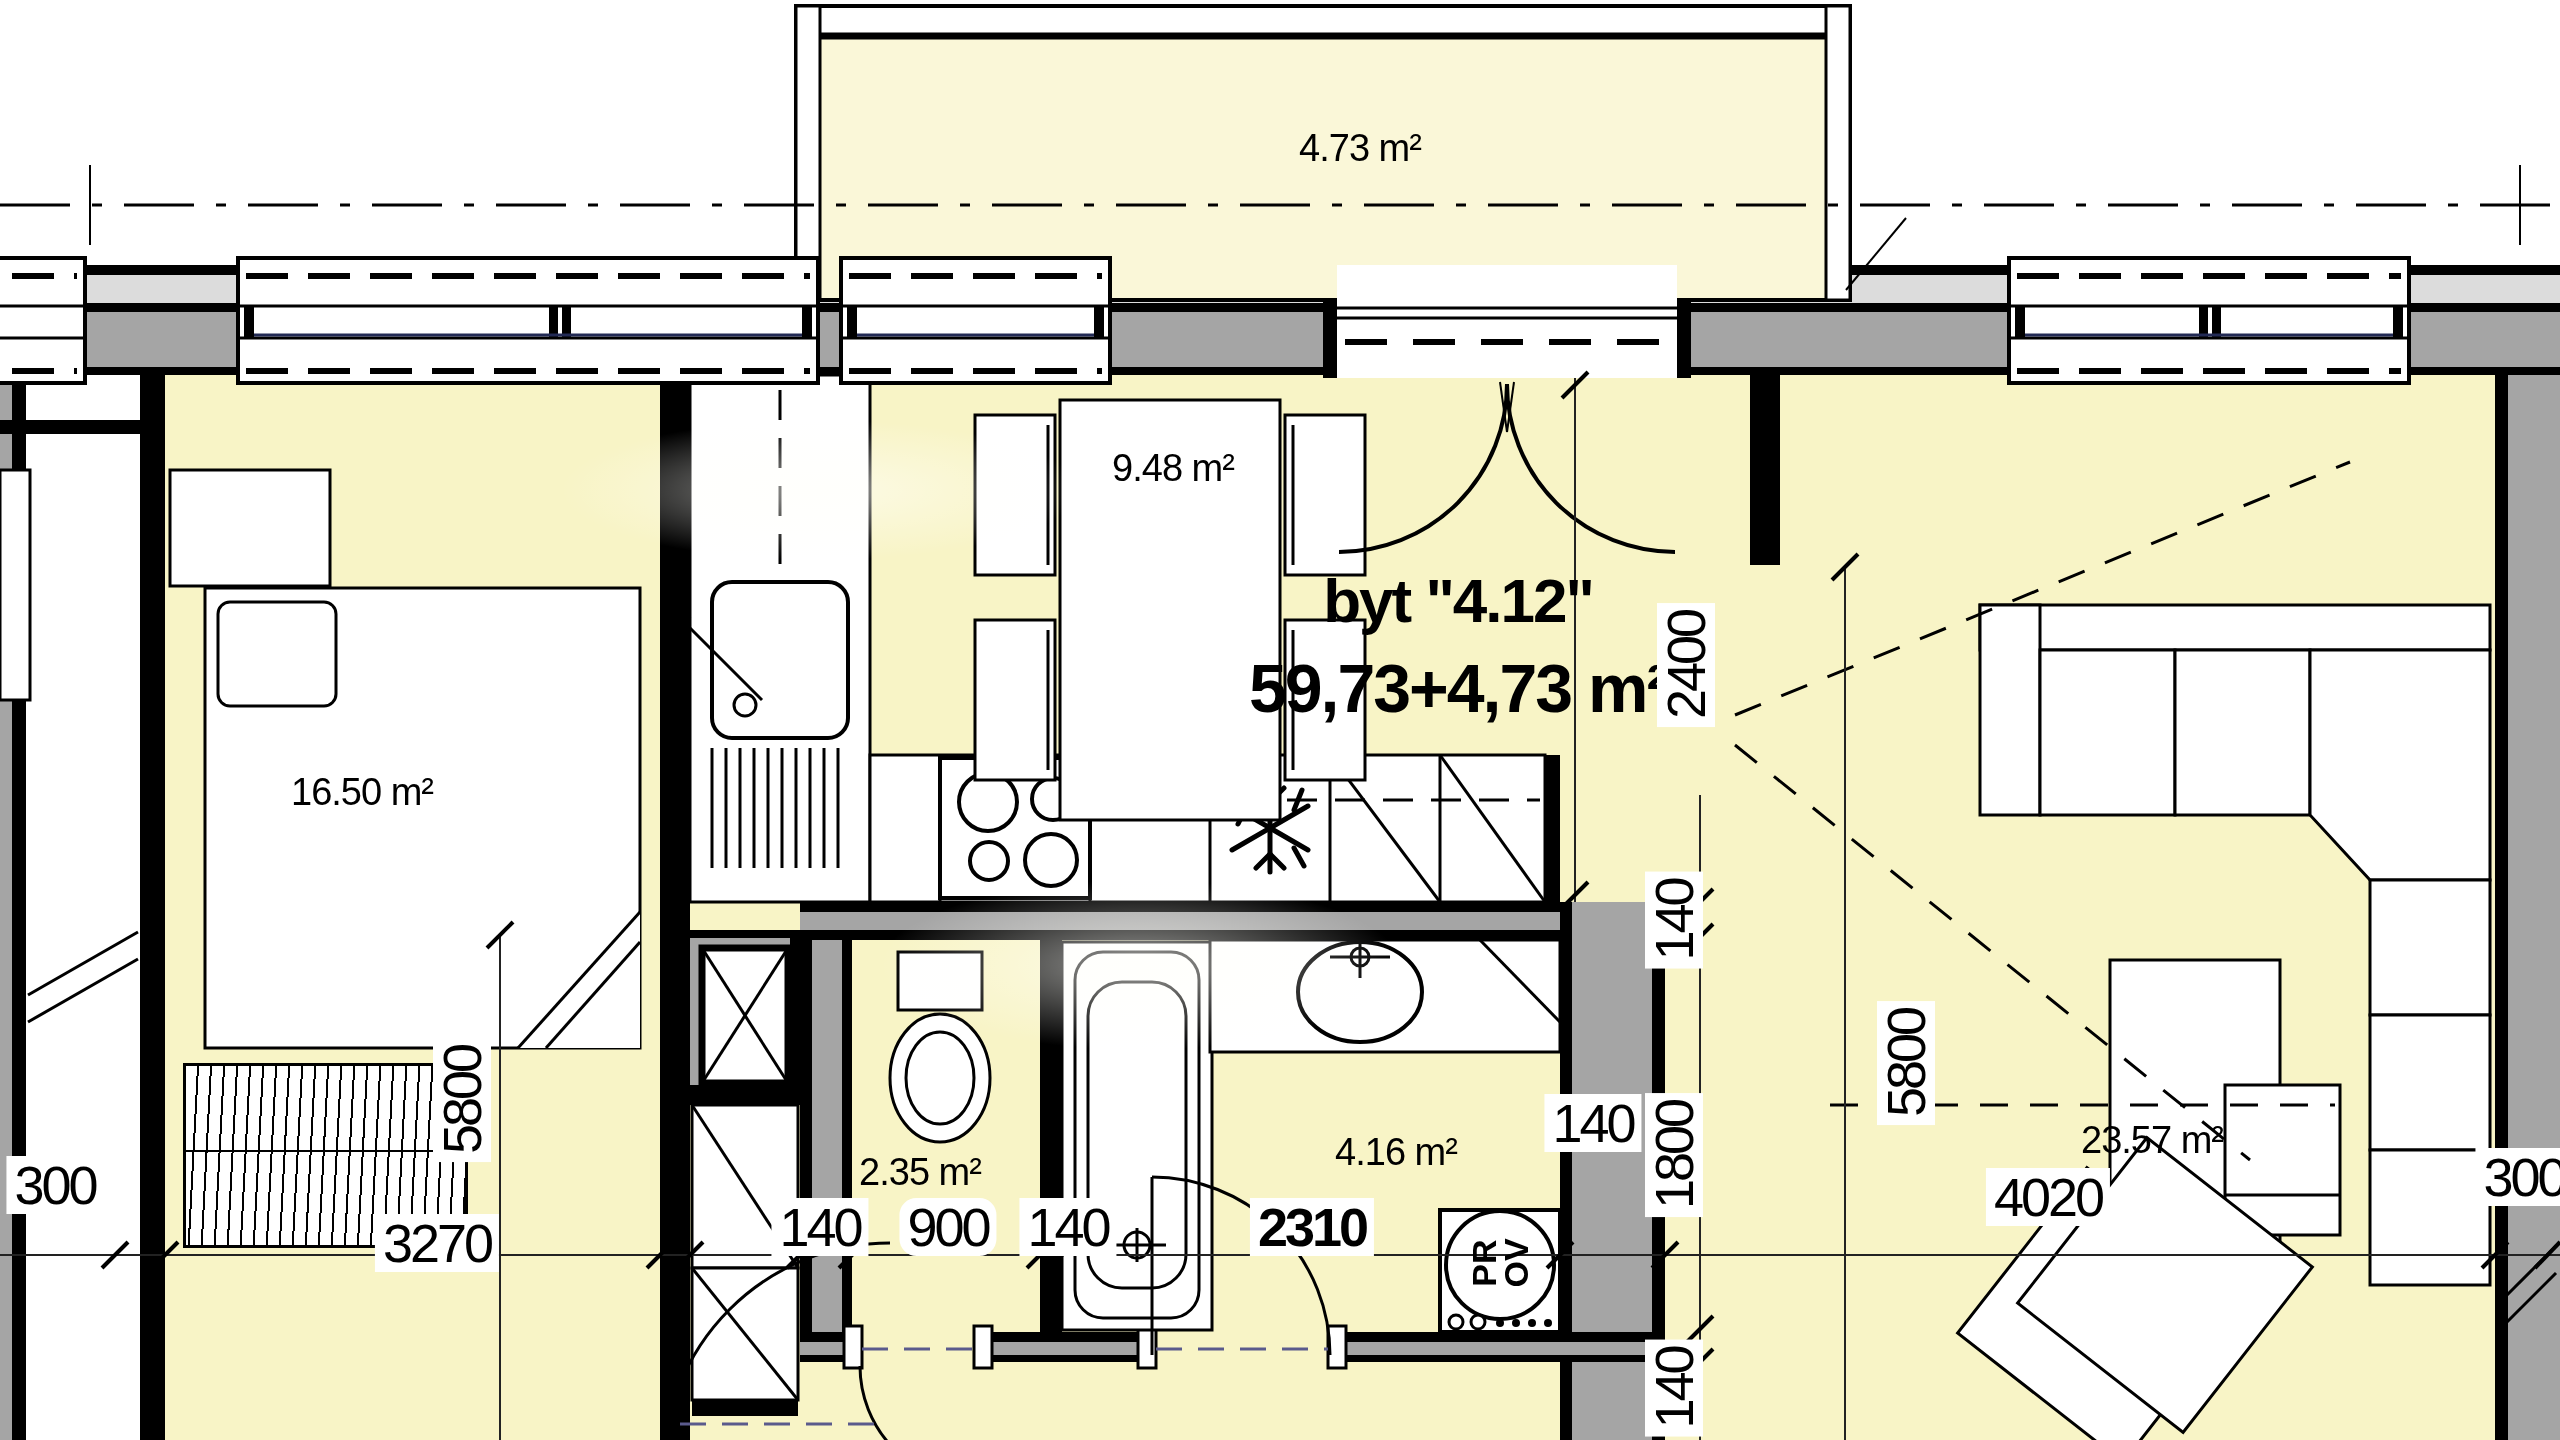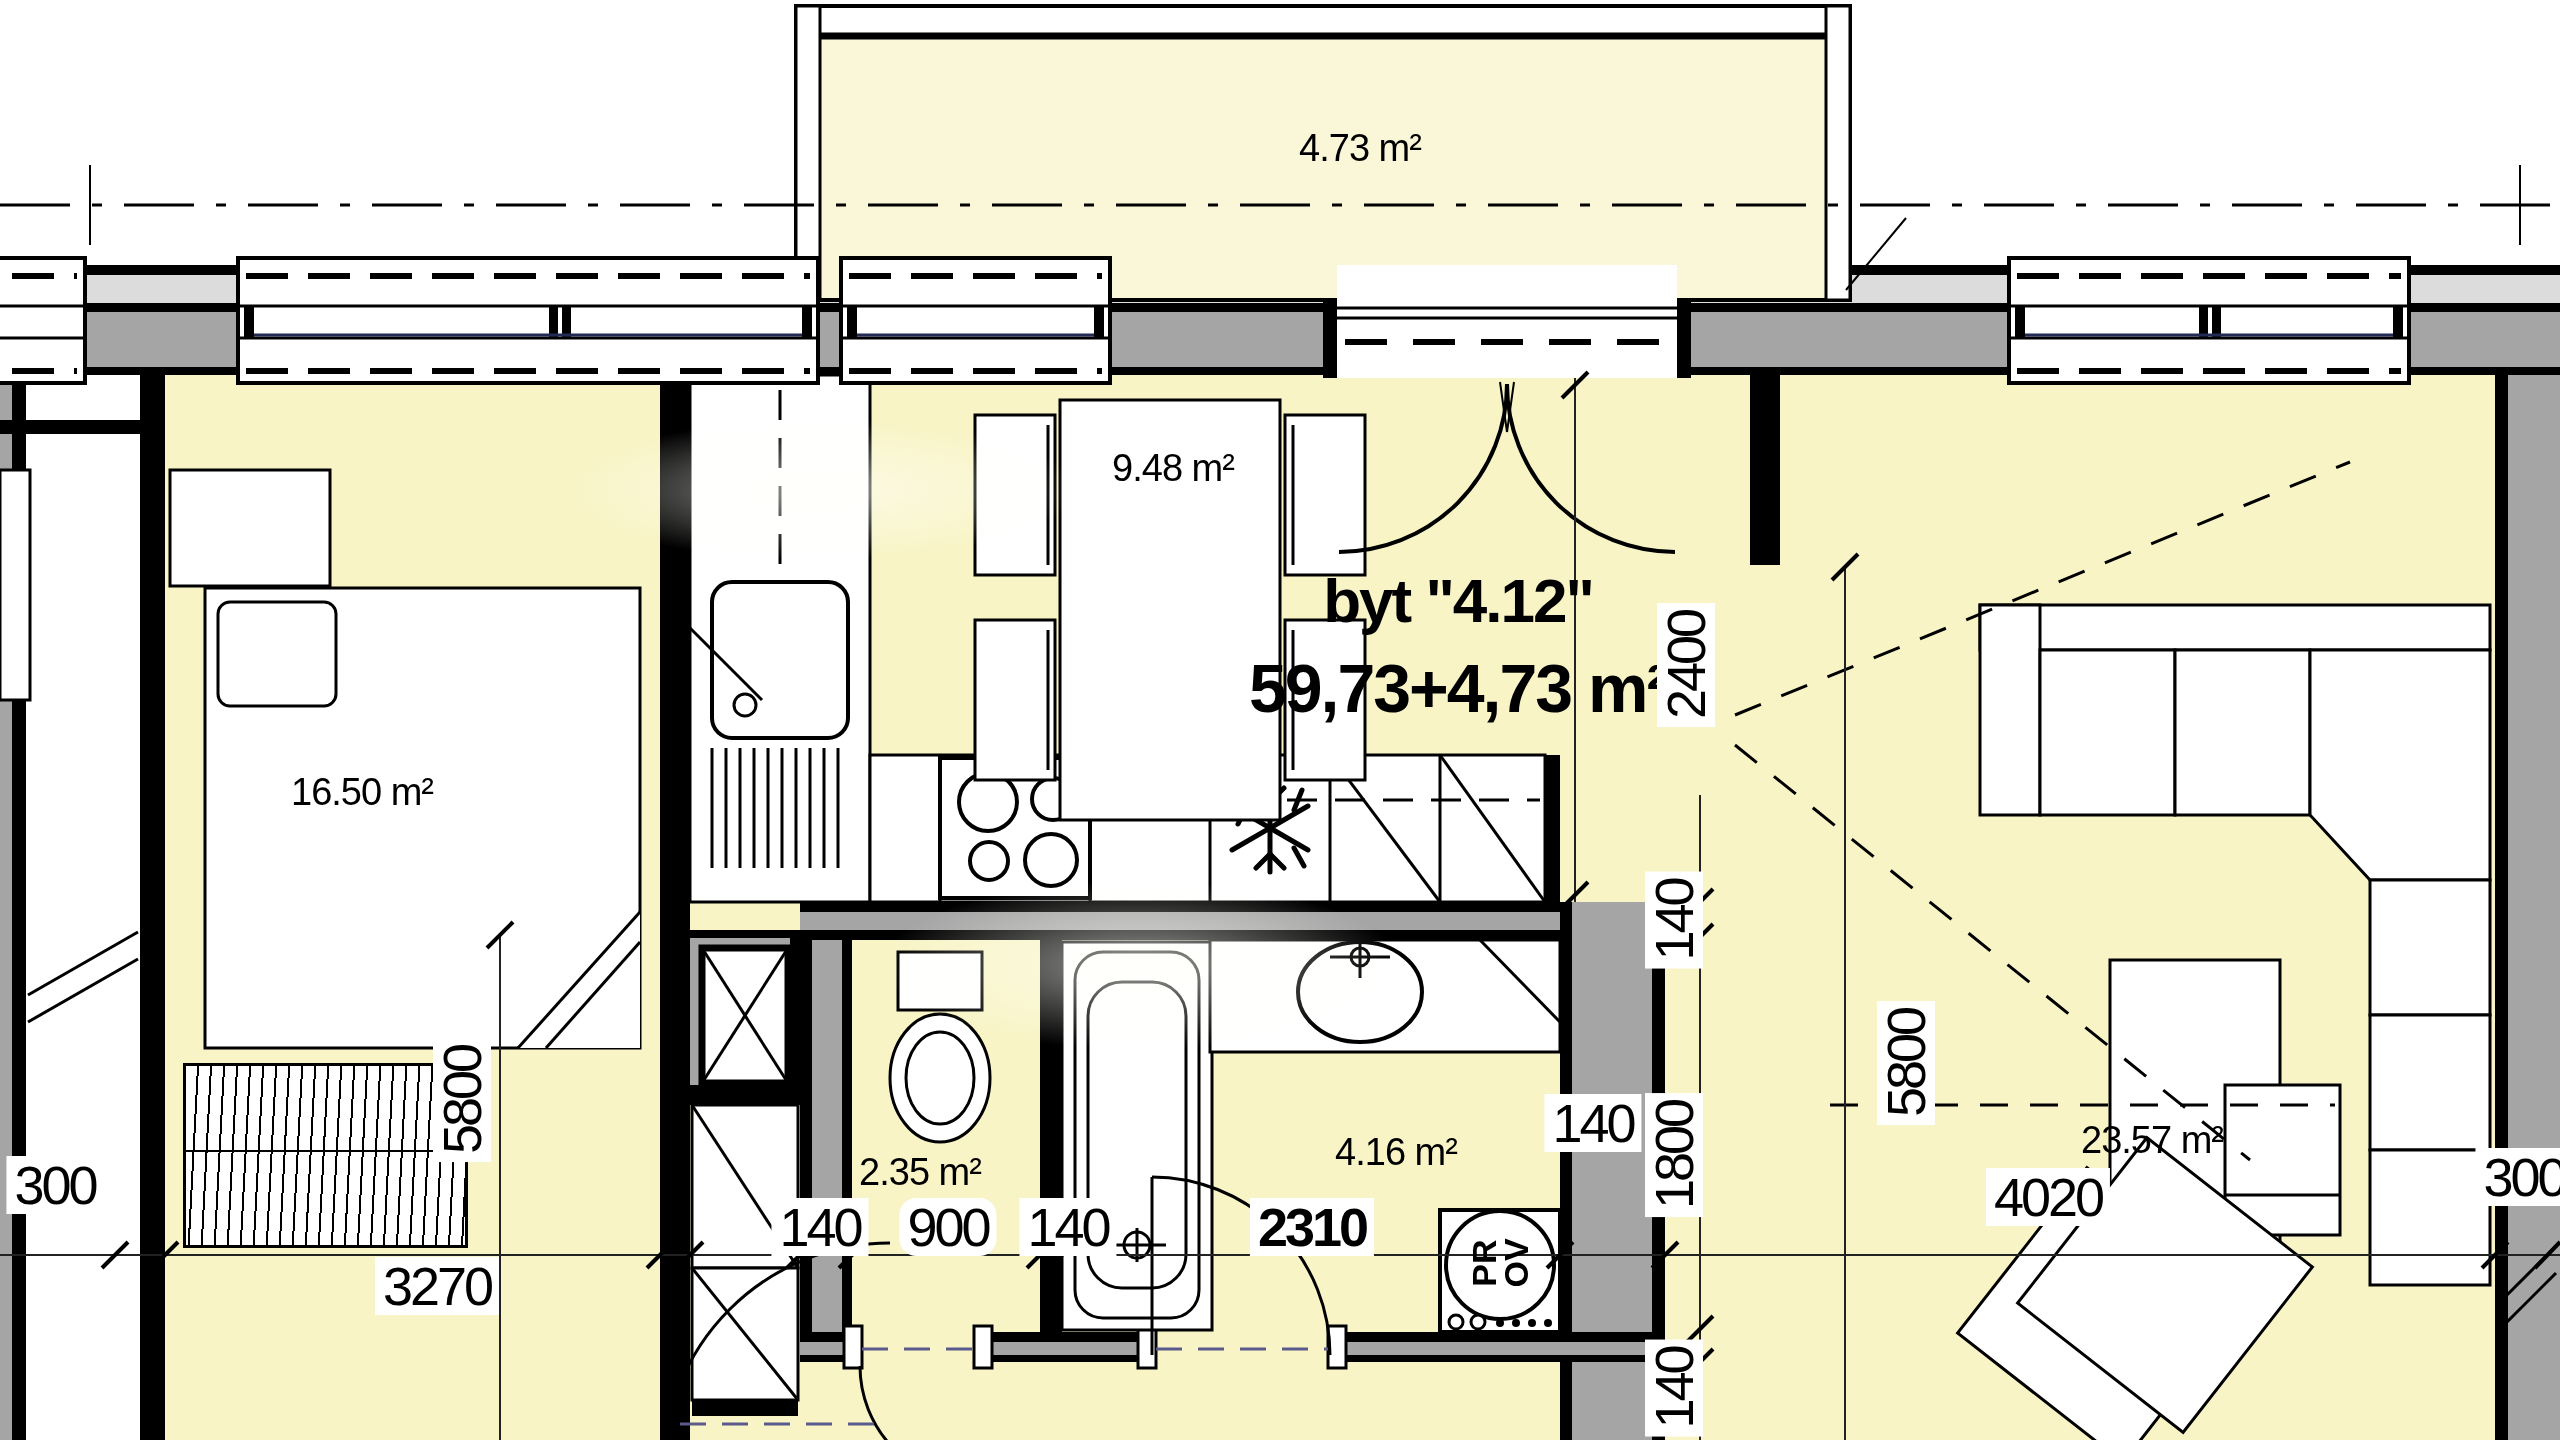--- a/index.html
+++ b/index.html
@@ -382,21 +382,21 @@
 <div class="lbl area" style="left:362px;top:792px;">16.50 m²</div>
 <div class="lbl area" style="left:1155px;top:468px;margin-left:18px;">9.48 m²</div>
 <div class="lbl area" style="left:920px;top:1172px;">2.35 m²</div>
 <div class="lbl area" style="left:1396px;top:1152px;">4.16 m²</div>
 <div class="lbl area" style="left:2152px;top:1140px;">23.57 m²</div>
 
 <div class="lbl title1" style="left:1458px;top:601px;">byt "4.12"</div>
 <div class="lbl title2" style="left:1458px;top:688px;">59,73+4,73 m²</div>
 
 <div class="lbl dim" style="left:55px;top:1185px;">300</div>
-<div class="lbl dim" style="left:437px;top:1243px;margin-top:43px;">3270</div>
+<div class="lbl dim" style="left:437px;top:1243px;">3270</div>
 <div class="lbl dim" style="left:820px;top:1227px;">140</div>
 <div class="lbl dim" style="left:948px;top:1227px;border-radius:17px;">900</div>
 <div class="lbl dim" style="left:1068px;top:1227px;">140</div>
 <div class="lbl dim" style="left:1312px;top:1227px;font-weight:bold;">2310</div>
 <div class="lbl dim" style="left:1593px;top:1123px;">140</div>
 <div class="lbl dim" style="left:2048px;top:1197px;">4020</div>
 <div class="lbl dim" style="left:2524px;top:1177px;">300</div>
 
 <div class="lbl dim rot" style="left:462px;top:1100px;">5800</div>
 <div class="lbl dim rot" style="left:1686px;top:665px;">2400</div>

